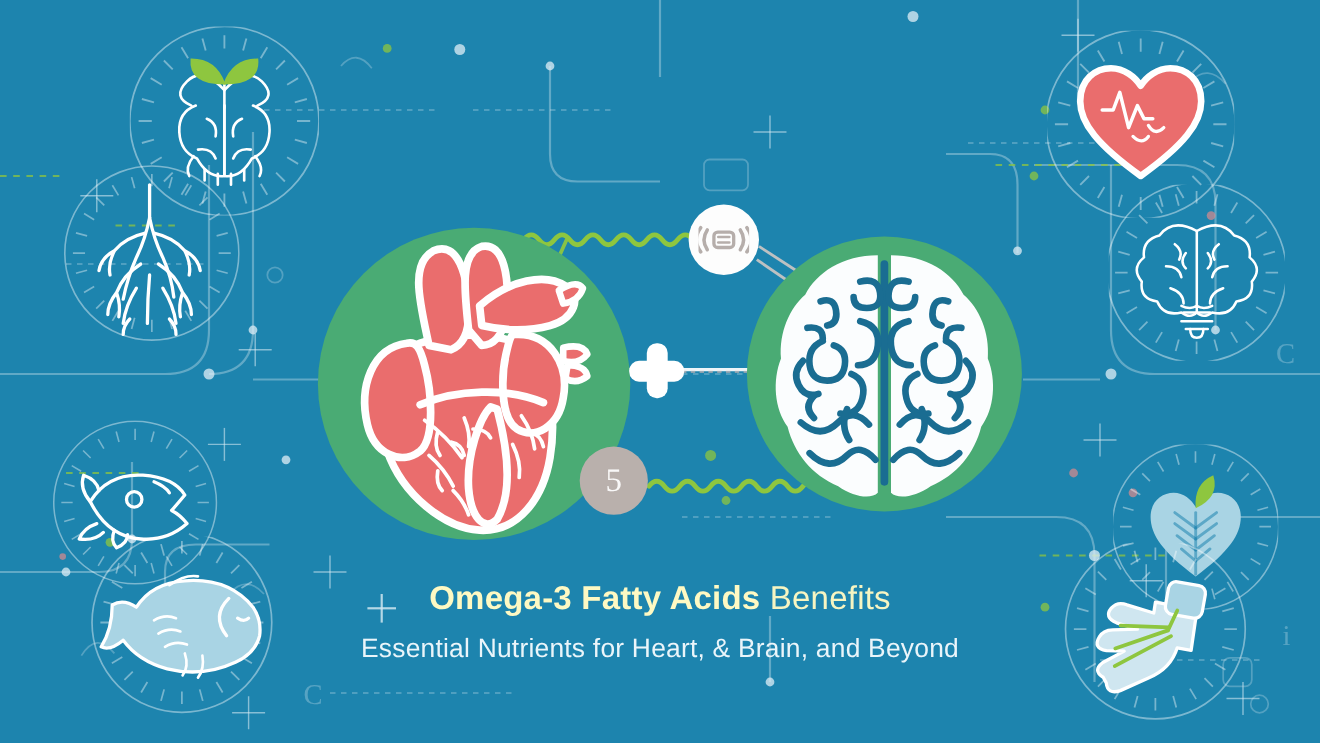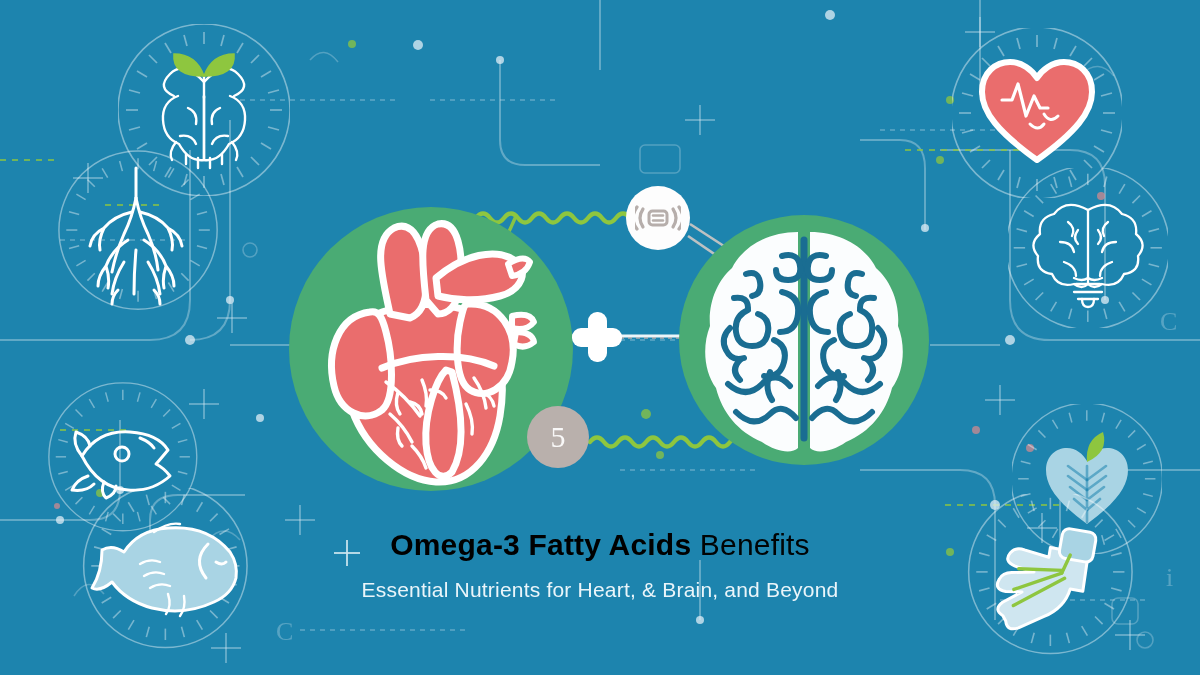--- a/index.html
+++ b/index.html
@@ -11,27 +11,27 @@
   #stage{position:relative;width:1200px;height:675px;overflow:hidden;background:#1d84ae;}
   #stage > svg, #stage > div{position:absolute;}
   .layer{top:0;left:0;width:1200px;height:675px;}
 
   
   #titleblock{
     left:0;top:524px;width:1200px;text-align:center;
     pointer-events:none;
   }
   #title-line{
-    font-size:30px;letter-spacing:.2px;color:#000000;white-space:nowrap;
+    font-size:30px;letter-spacing:.2px;color:#fef9c3;white-space:nowrap;
     display:block;line-height:42px;
   }
   #title-strong{font-weight:700;}
   #title-light{font-weight:300;opacity:.97;}
   #subtitle{
-    display:block;margin-top:9px;font-size:21px;font-weight:300;
+    display:block;margin-top:9px;font-size:24px;font-weight:300;
     color:#eaf5fa;letter-spacing:.2px;line-height:30px;white-space:nowrap;
   }
   #title-plus{
     position:absolute;left:334px;top:540px;width:26px;height:26px;
   }
   #title-plus:before,#title-plus:after{
     content:"";position:absolute;background:#cfe6f0;opacity:.85;
   }
   #title-plus:before{left:0;top:12px;width:26px;height:1.6px;}
   #title-plus:after{left:12px;top:0;width:1.6px;height:26px;}

